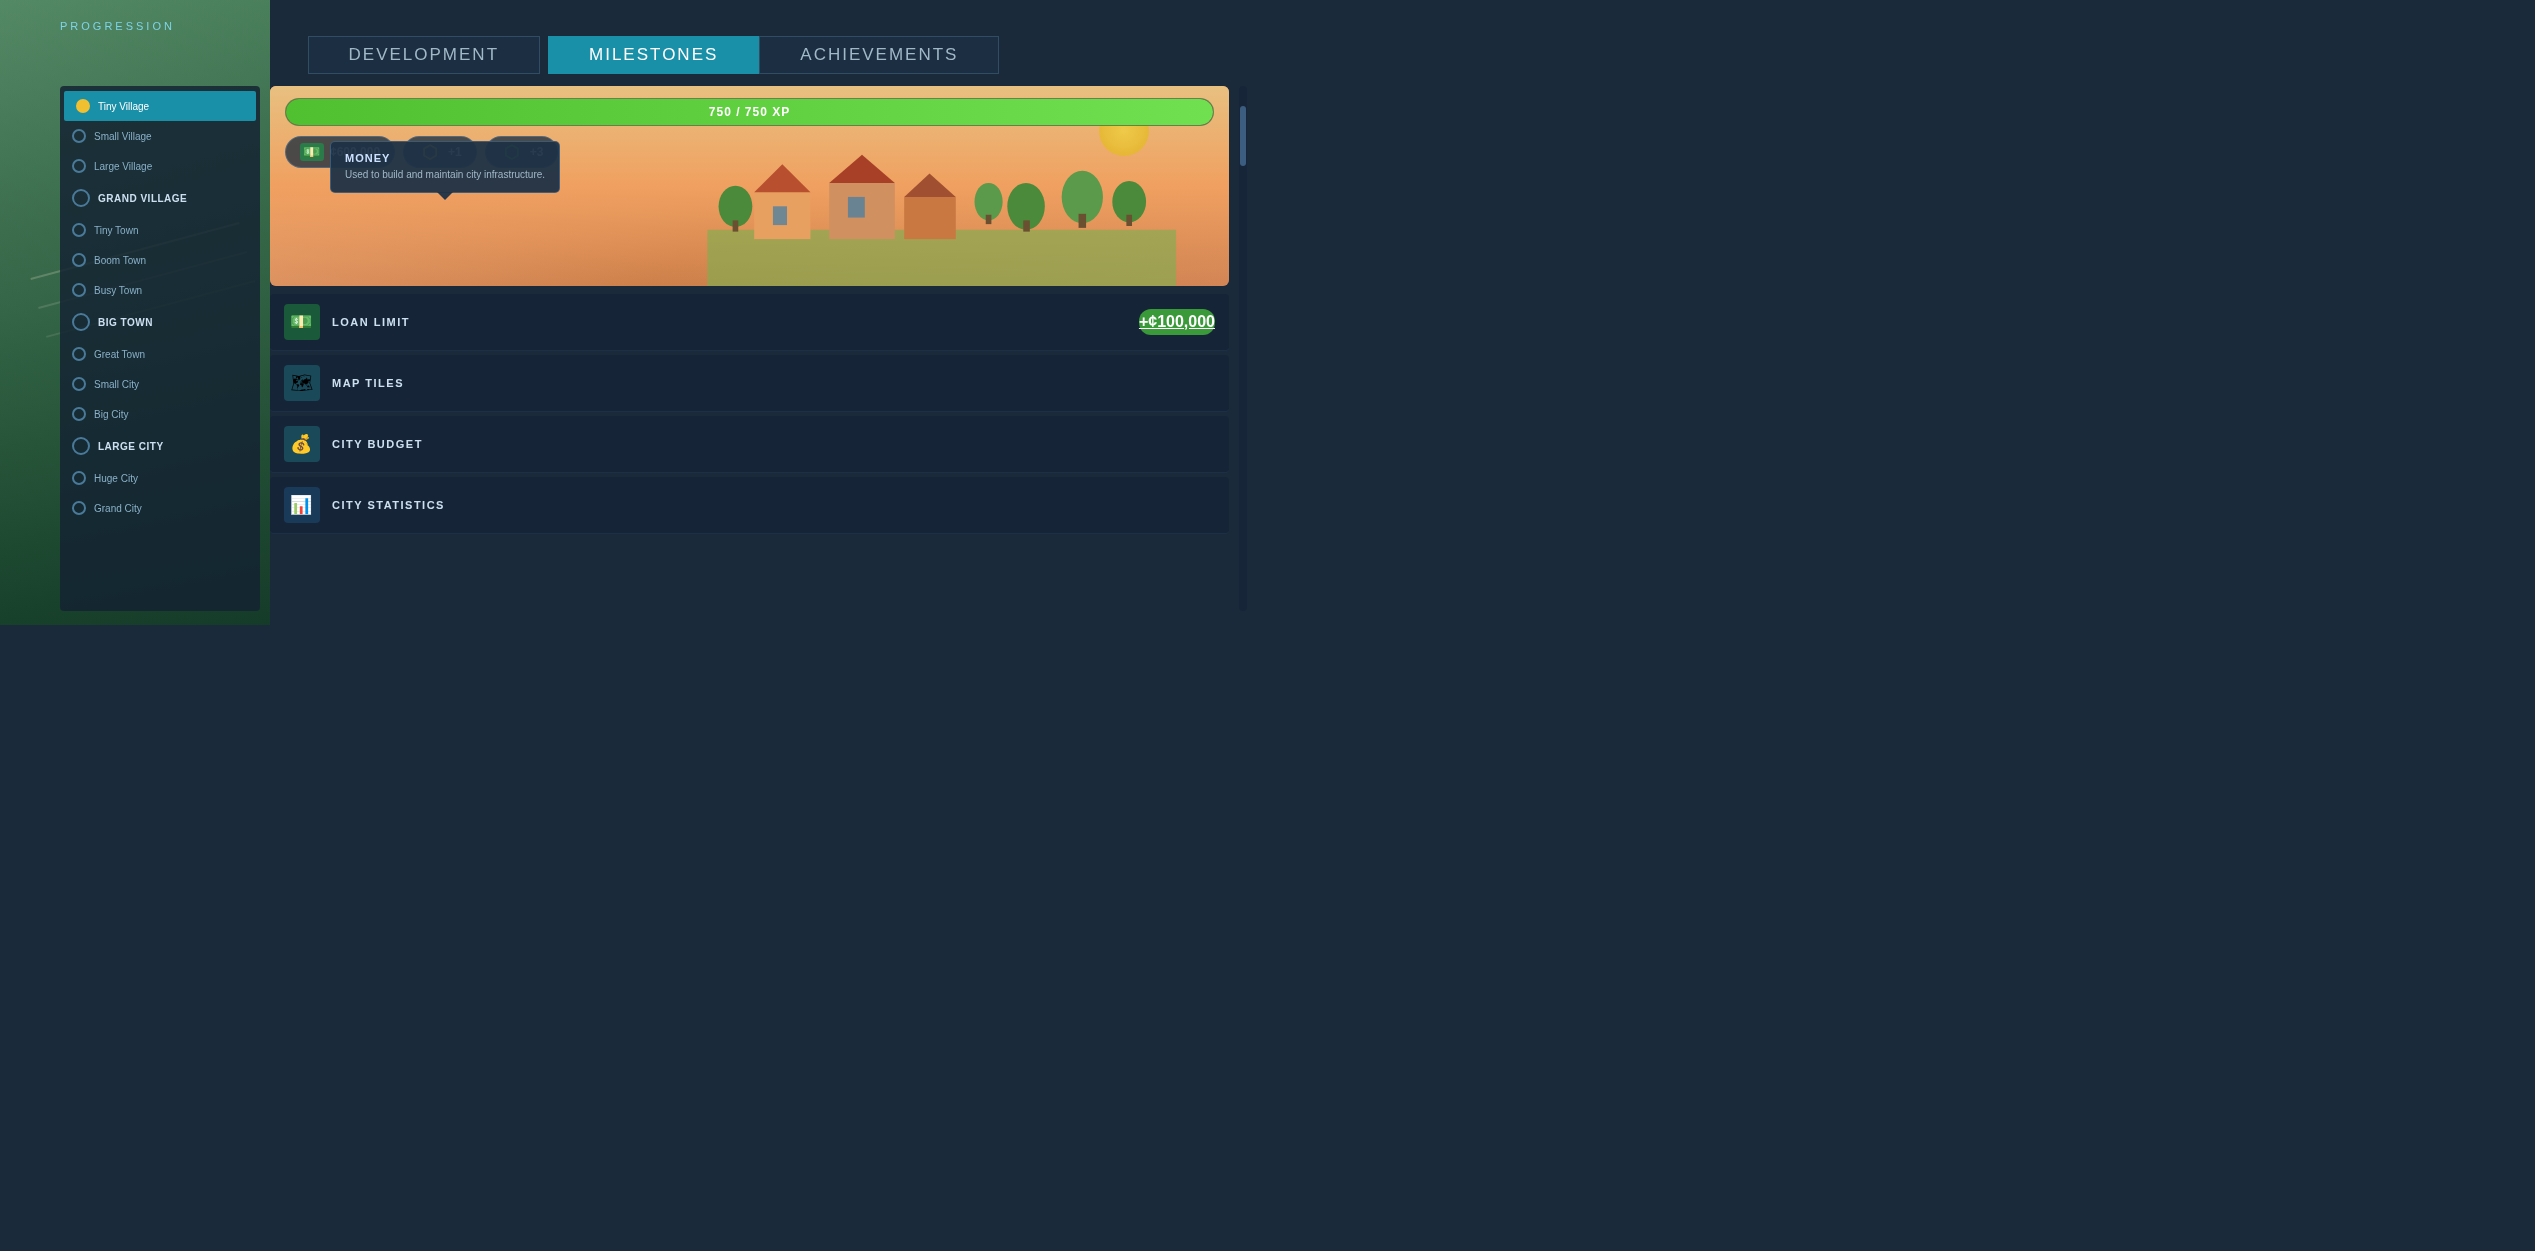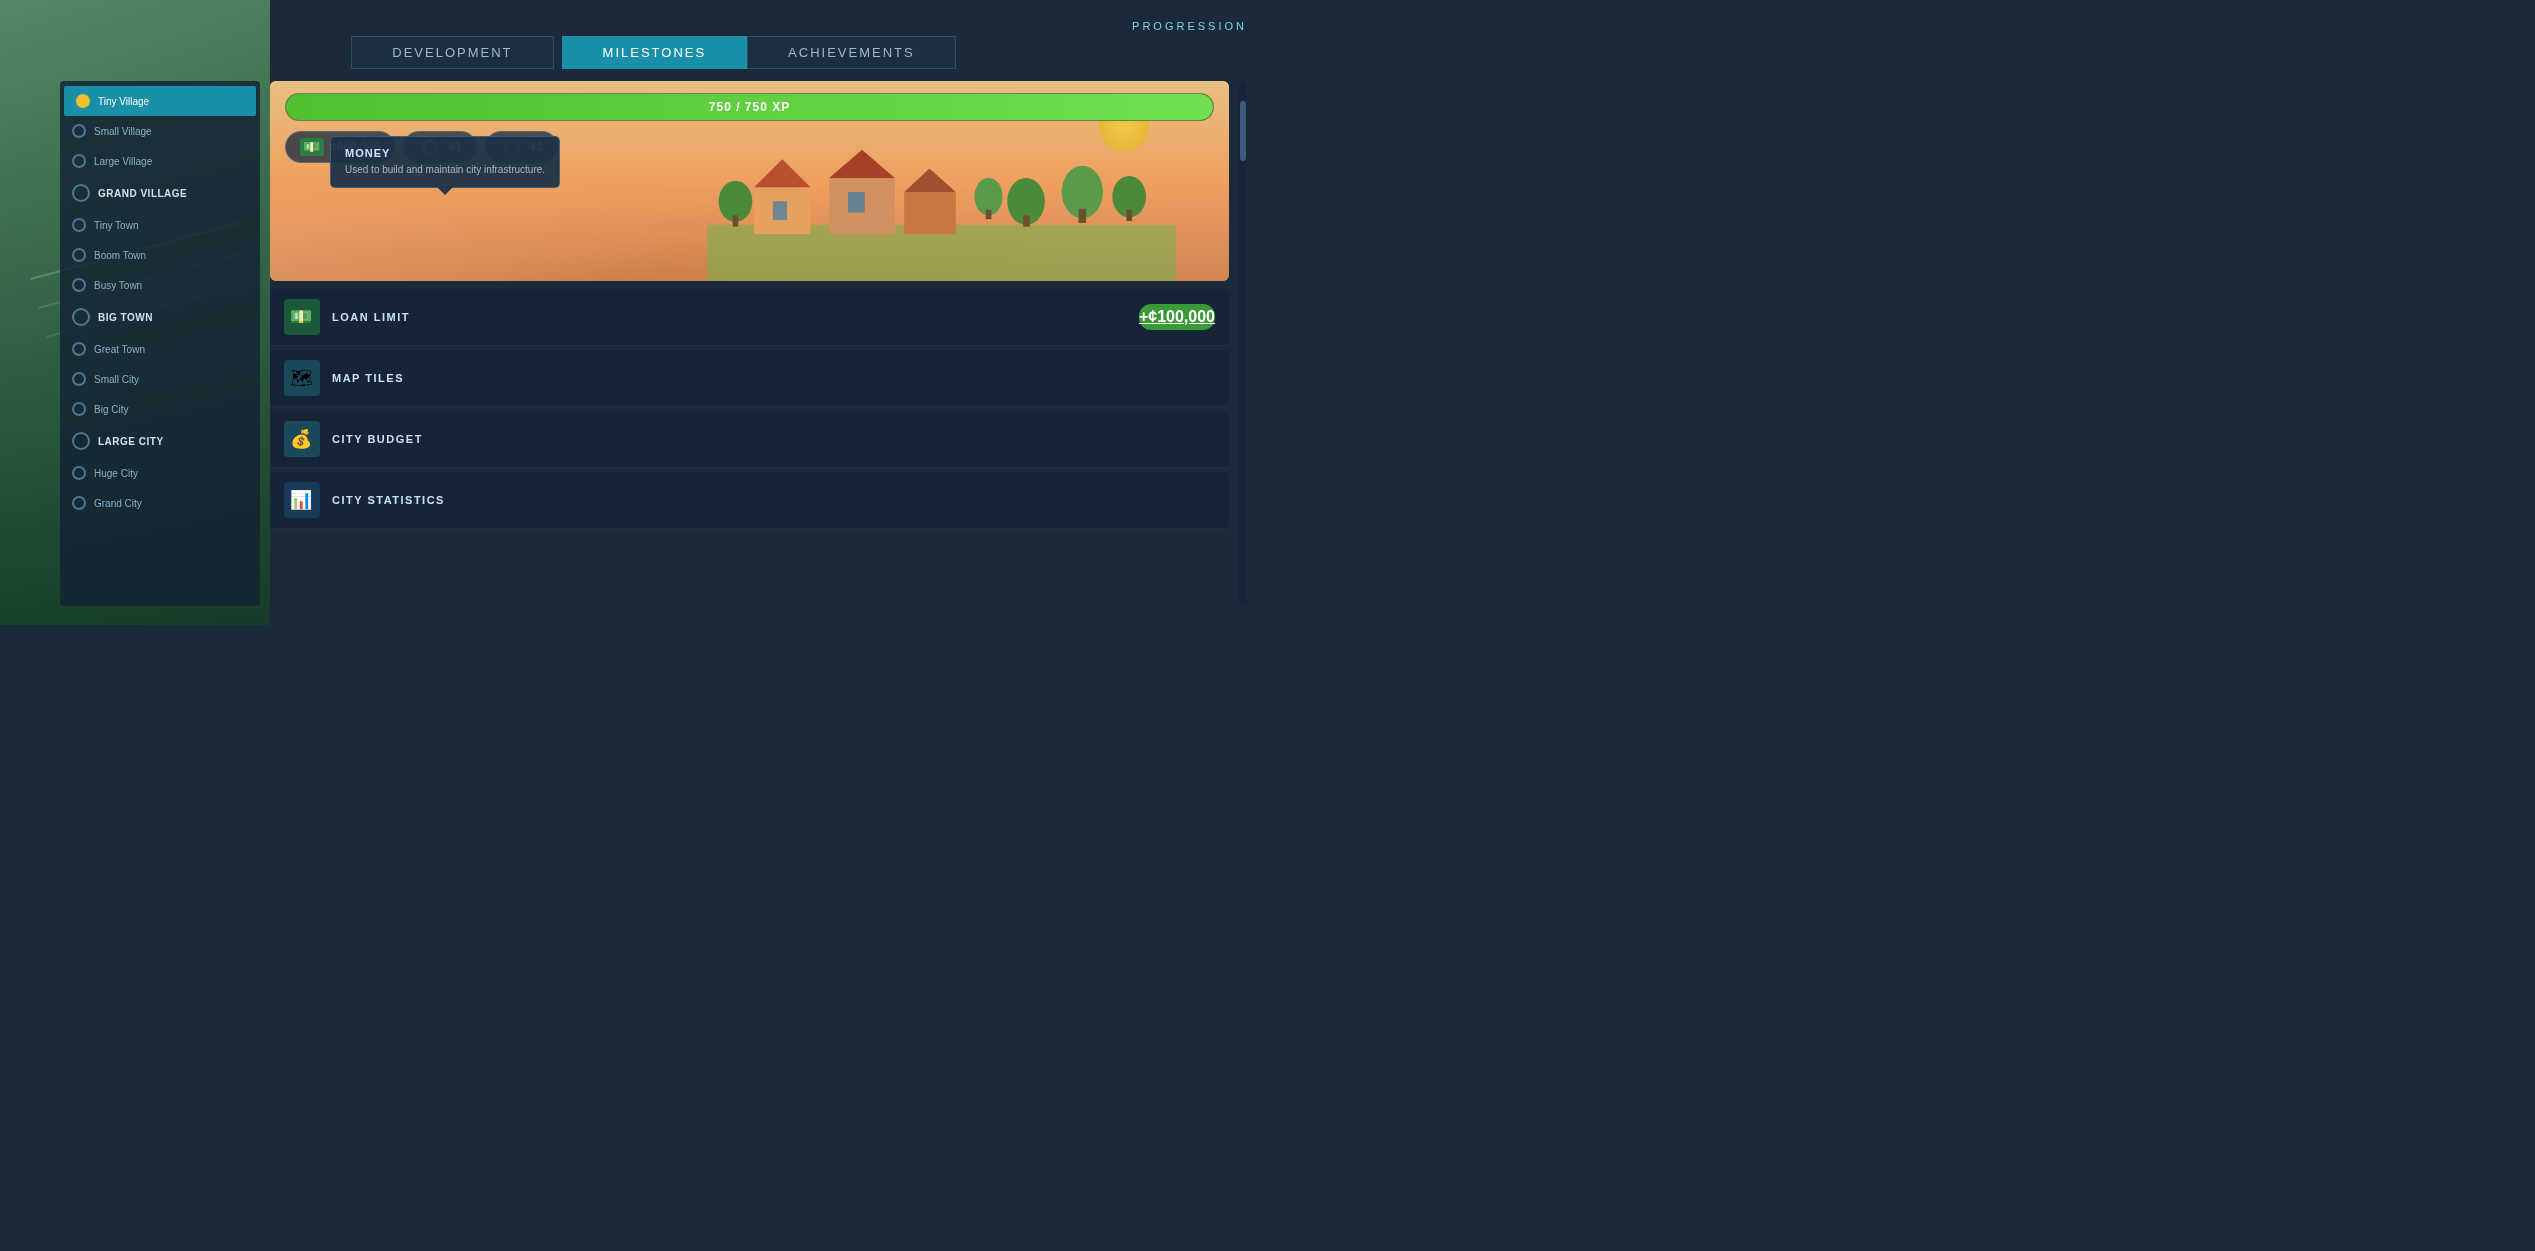--- a/index.html
+++ b/index.html
@@ -45,41 +45,41 @@
       position: absolute;
       left: 60px;
       top: 20px;
       right: 20px;
       bottom: 20px;
       z-index: 1;
     }
 
     
     .header {
-      text-align: right;
+      text-align: left;
       margin-bottom: 8px;
     }
     .header-title {
       color: #7dd4e8;
       font-size: 11px;
       letter-spacing: 3px;
       text-transform: uppercase;
       margin-bottom: 4px;
     }
 
     
     .tabs {
       display: flex;
       justify-content: center;
       gap: 0;
       margin-bottom: 12px;
     }
     .tab {
       padding: 8px 40px;
-      font-size: 13px;
+      font-size: 17px;
       letter-spacing: 2px;
       text-transform: uppercase;
       color: #a0b8c8;
       background: rgba(30,50,70,0.6);
       border: 1px solid rgba(100,150,180,0.3);
       cursor: pointer;
     }
     .tab.active {
       background: #1a8fa8;
       color: #ffffff;

